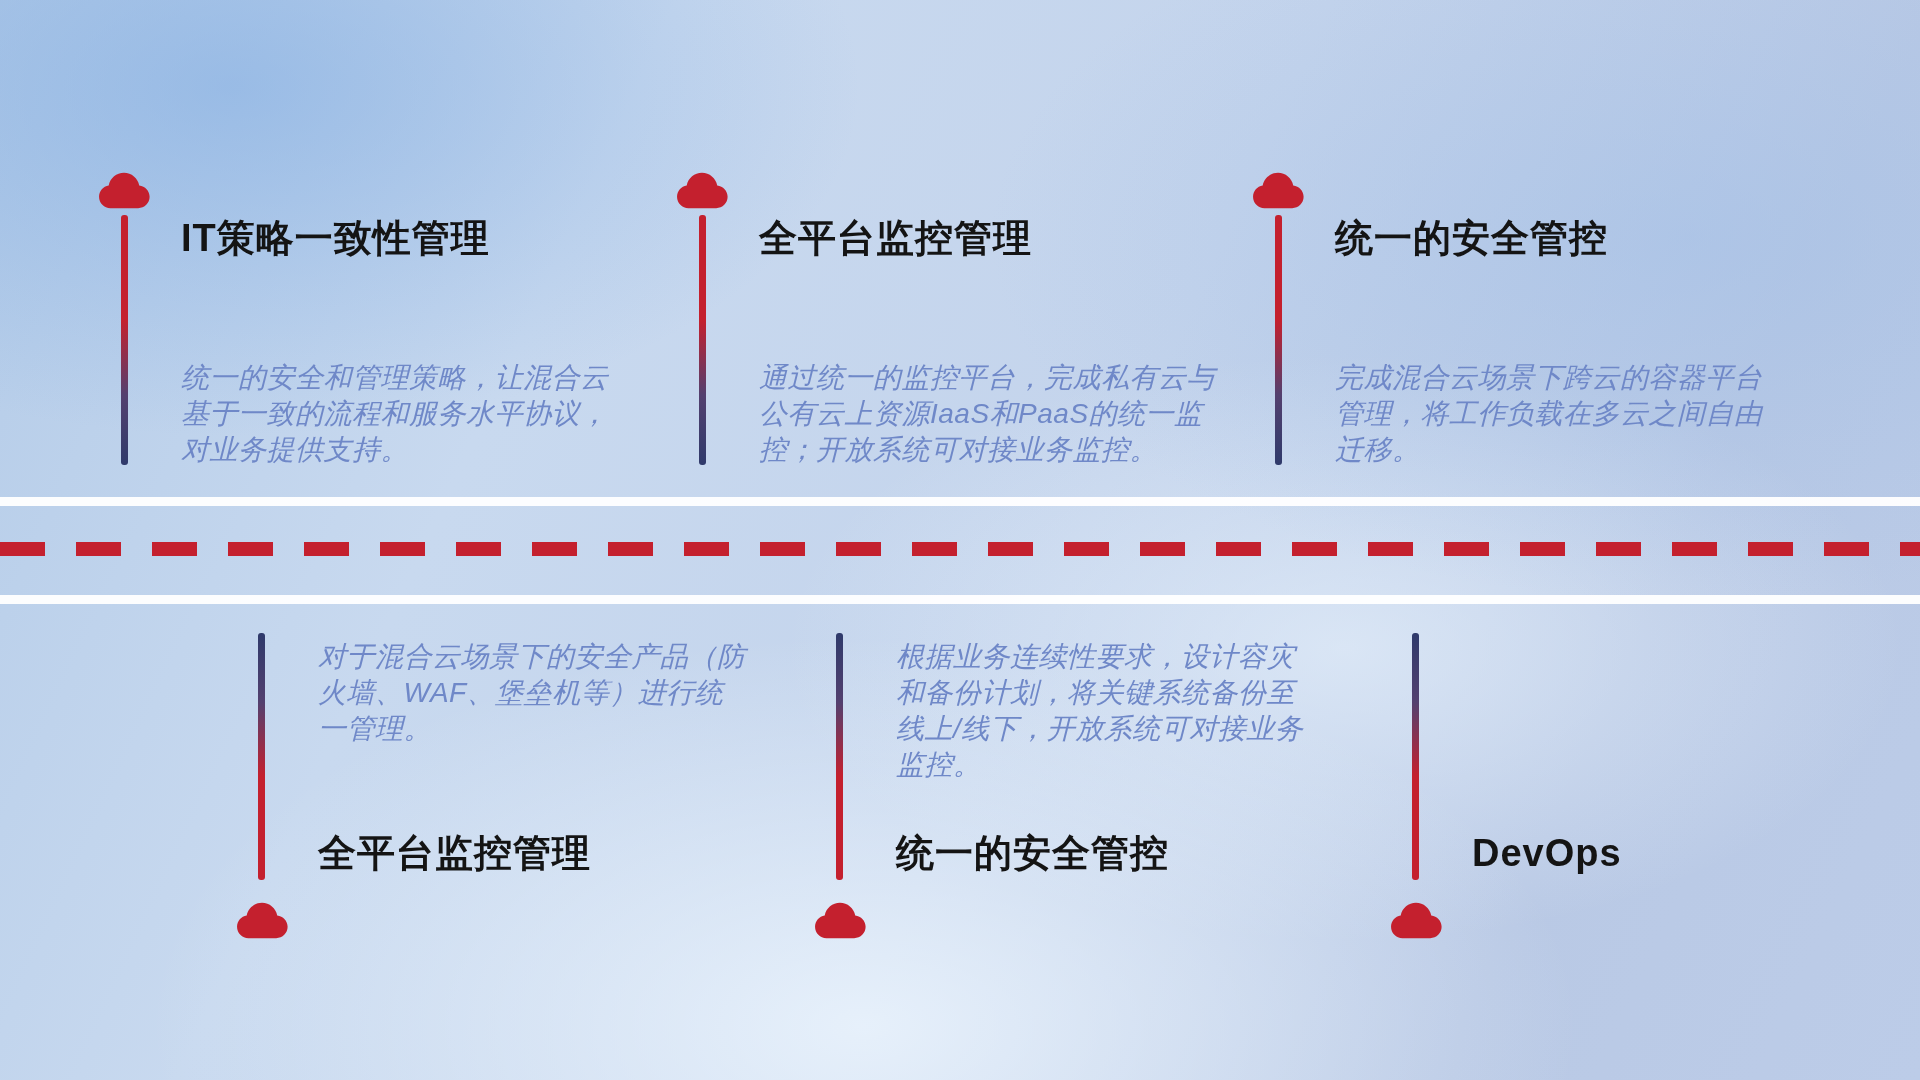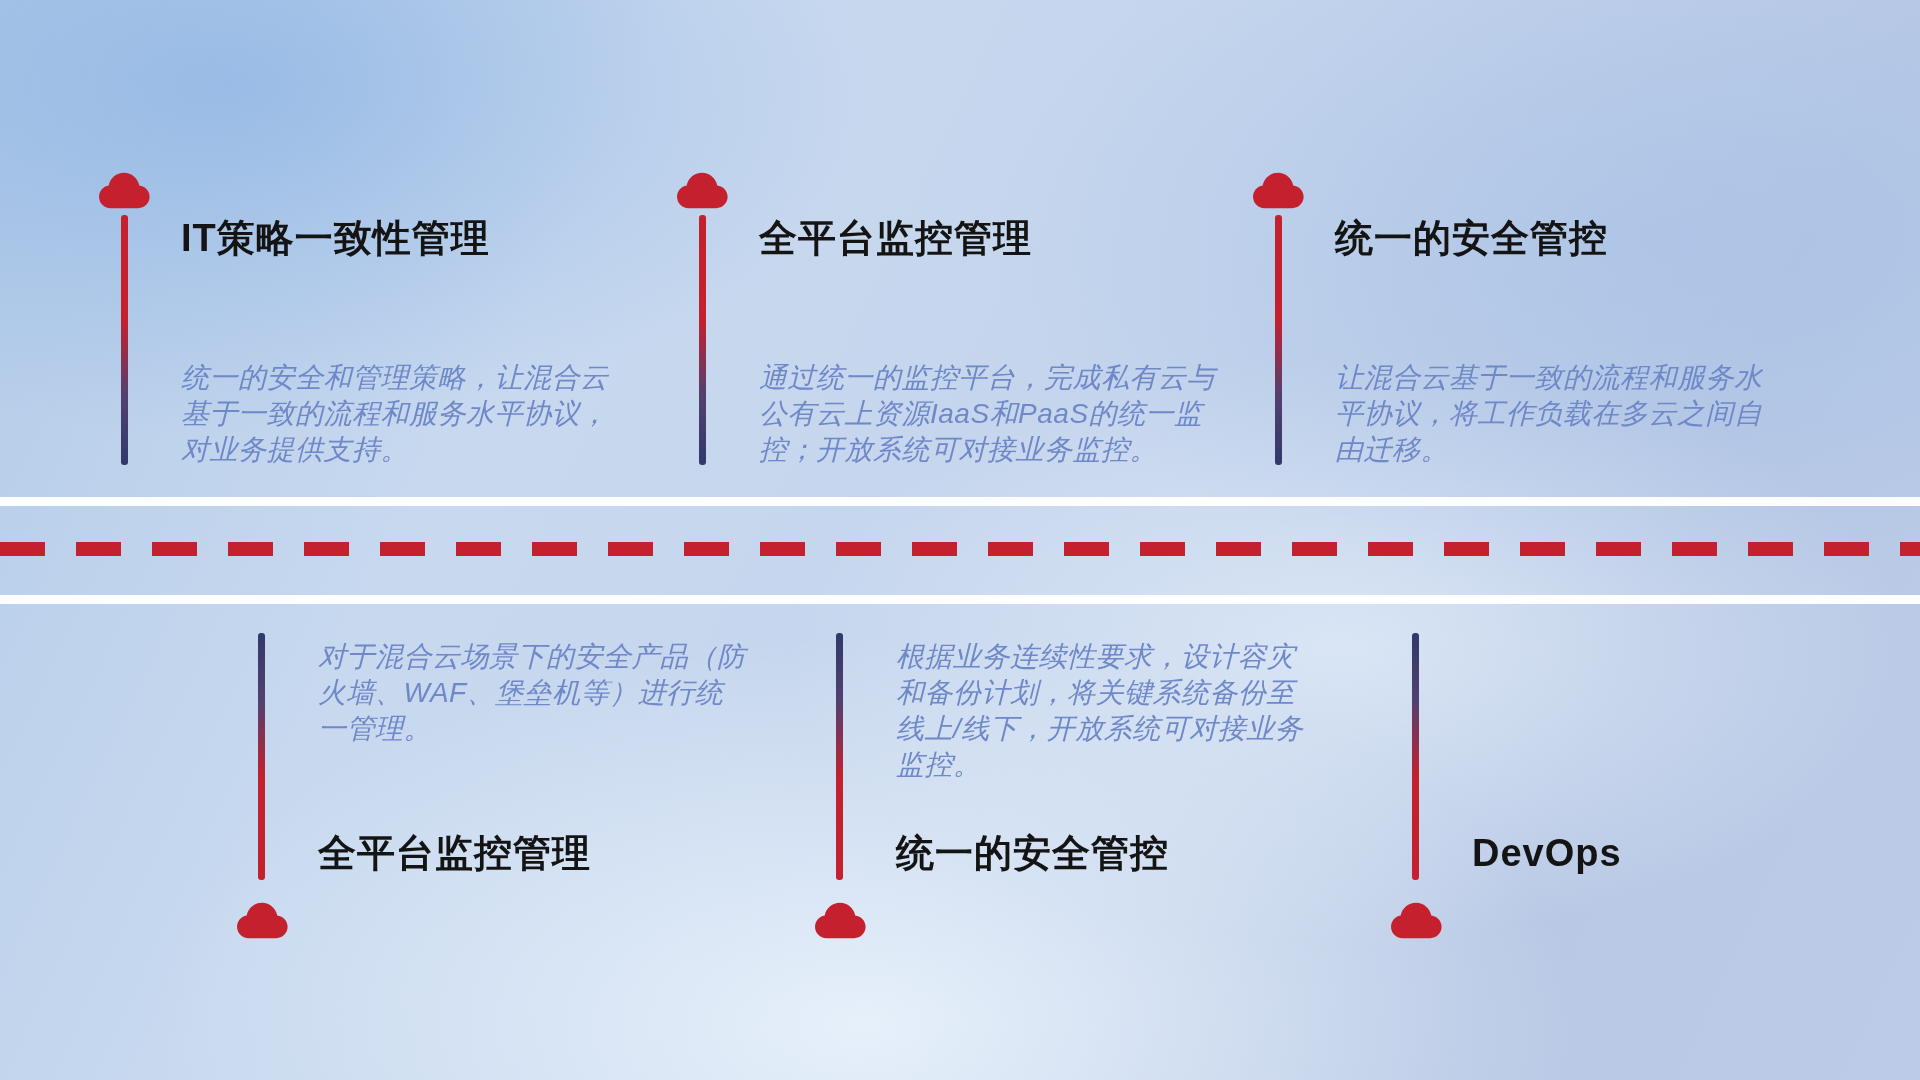--- a/index.html
+++ b/index.html
@@ -98,21 +98,21 @@
   </section>
 
   <section class="item top" style="left:1252px">
     <span class="cloud">
       <svg viewBox="0 0 52 38">
           <path fill="#c4202e" d="M12 36 C5.9 36 1 31.1 1 25 C1 19.5 5 15 10.3 14.1 C11.7 7.2 17.8 2 25 2 C32.3 2 38.4 7.3 39.7 14.2 C45.3 14.7 49.7 19.4 49.7 25.1 C49.7 31.1 44.8 36 38.7 36 Z"></path>
         </svg>
     </span>
     <span class="pin"></span>
     <h2 class="title">统一的安全管控</h2>
-    <p class="desc" style="width:430px">让混合云基于一致的流程和服务水平协议，将工作负载在多云之间自由迁移。</p>
+    <p class="desc" style="width:430px">完成混合云场景下跨云的容器平台管理，将工作负载在多云之间自由迁移。</p>
   </section>
 
   <section class="item bottom" style="left:258px">
     <span class="pin"></span>
     <p class="desc" style="width:432px">对于混合云场景下的安全产品（防火墙、WAF、堡垒机等）进行统一管理。</p>
     <h2 class="title">全平台监控管理</h2>
     <span class="cloud">
       <svg viewBox="0 0 52 38">
           <path fill="#c4202e" d="M12 36 C5.9 36 1 31.1 1 25 C1 19.5 5 15 10.3 14.1 C11.7 7.2 17.8 2 25 2 C32.3 2 38.4 7.3 39.7 14.2 C45.3 14.7 49.7 19.4 49.7 25.1 C49.7 31.1 44.8 36 38.7 36 Z"></path>
         </svg>

